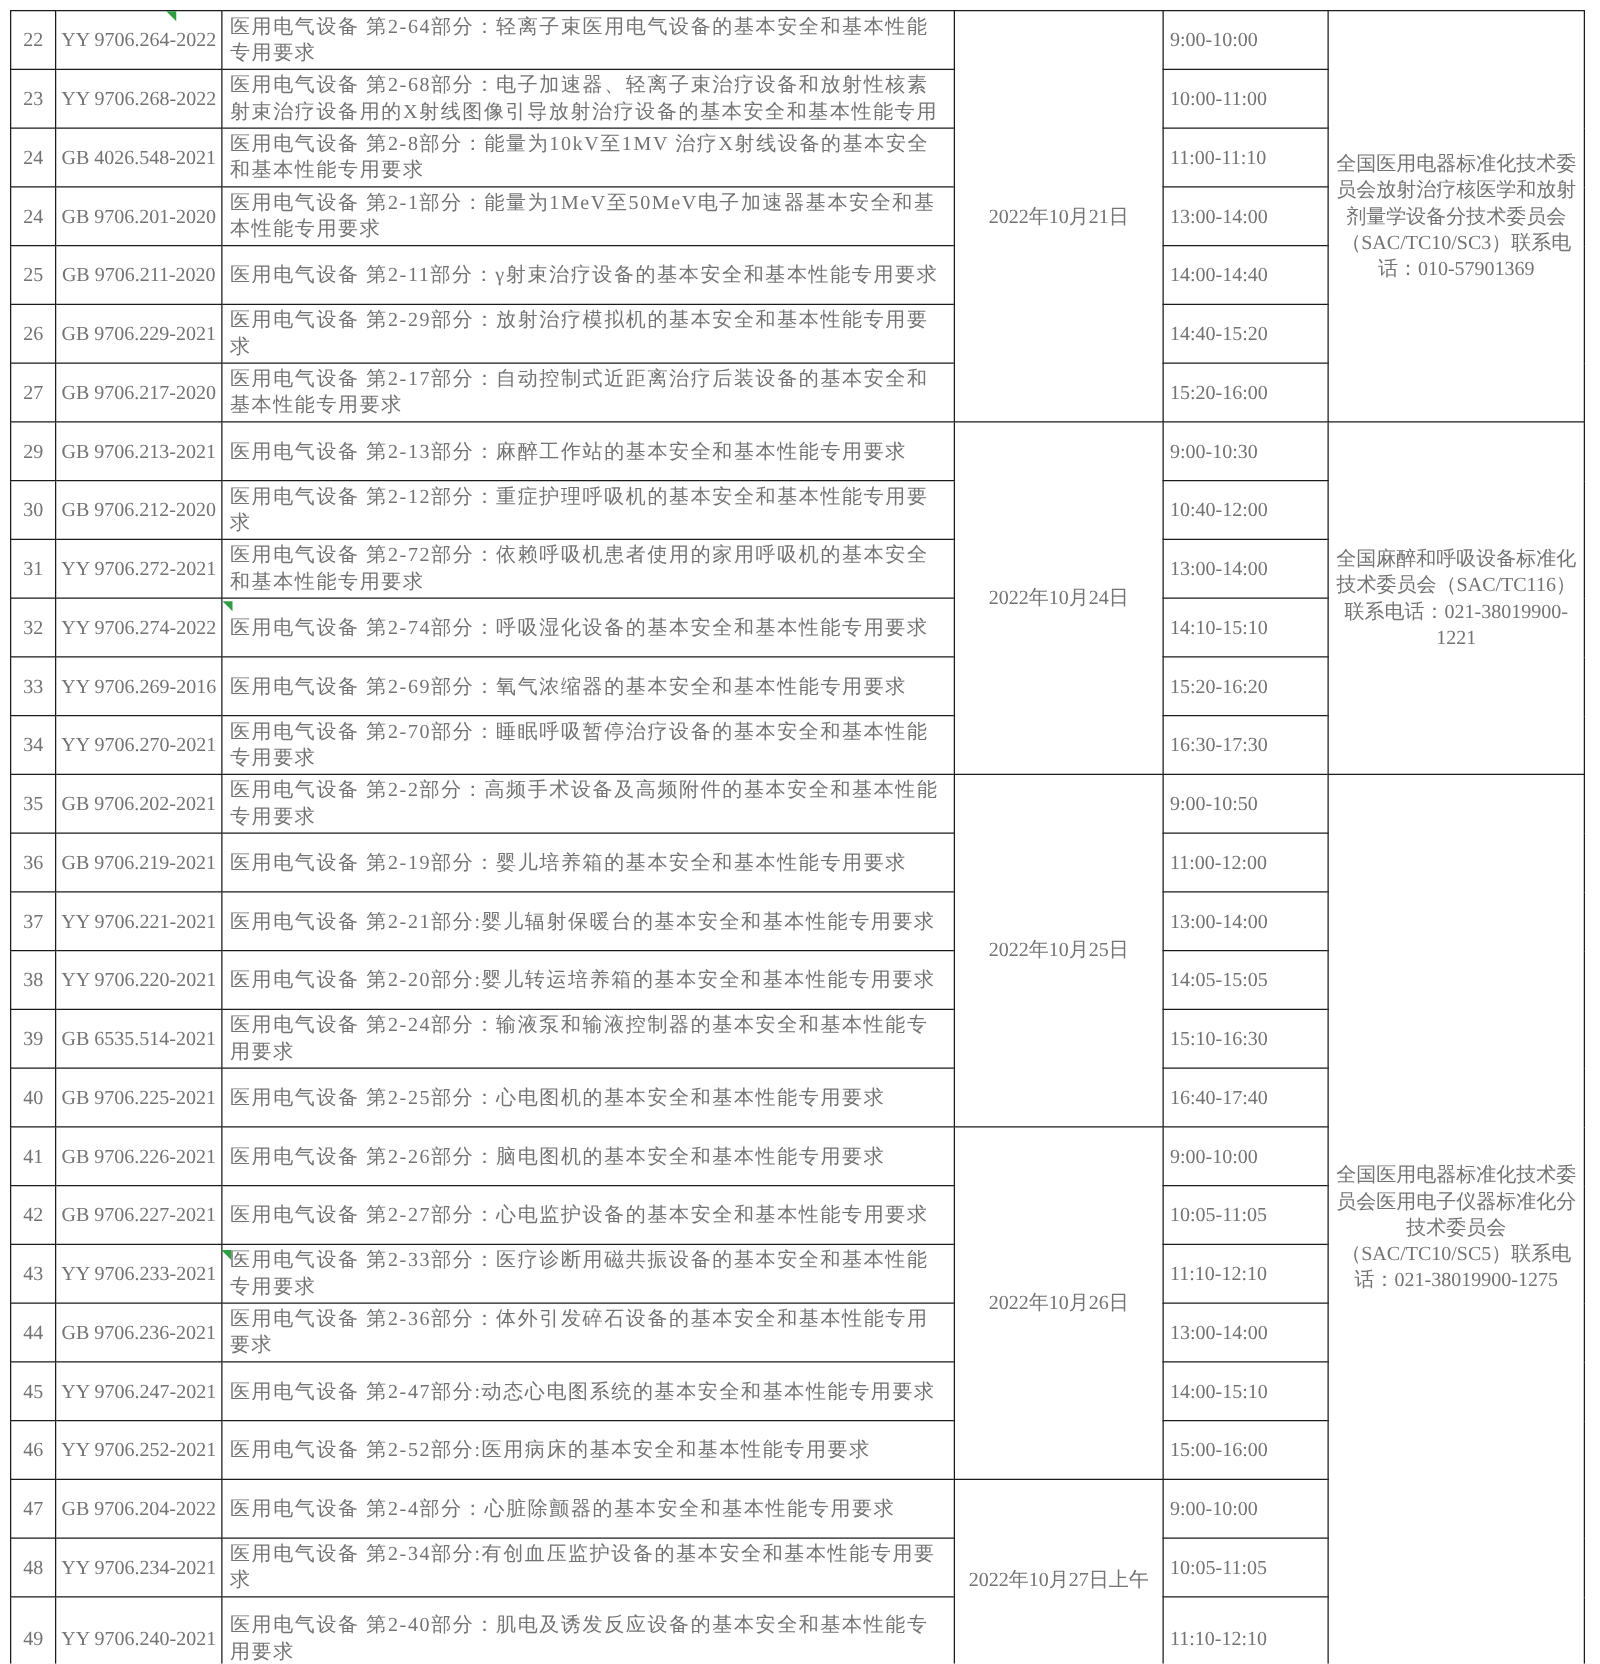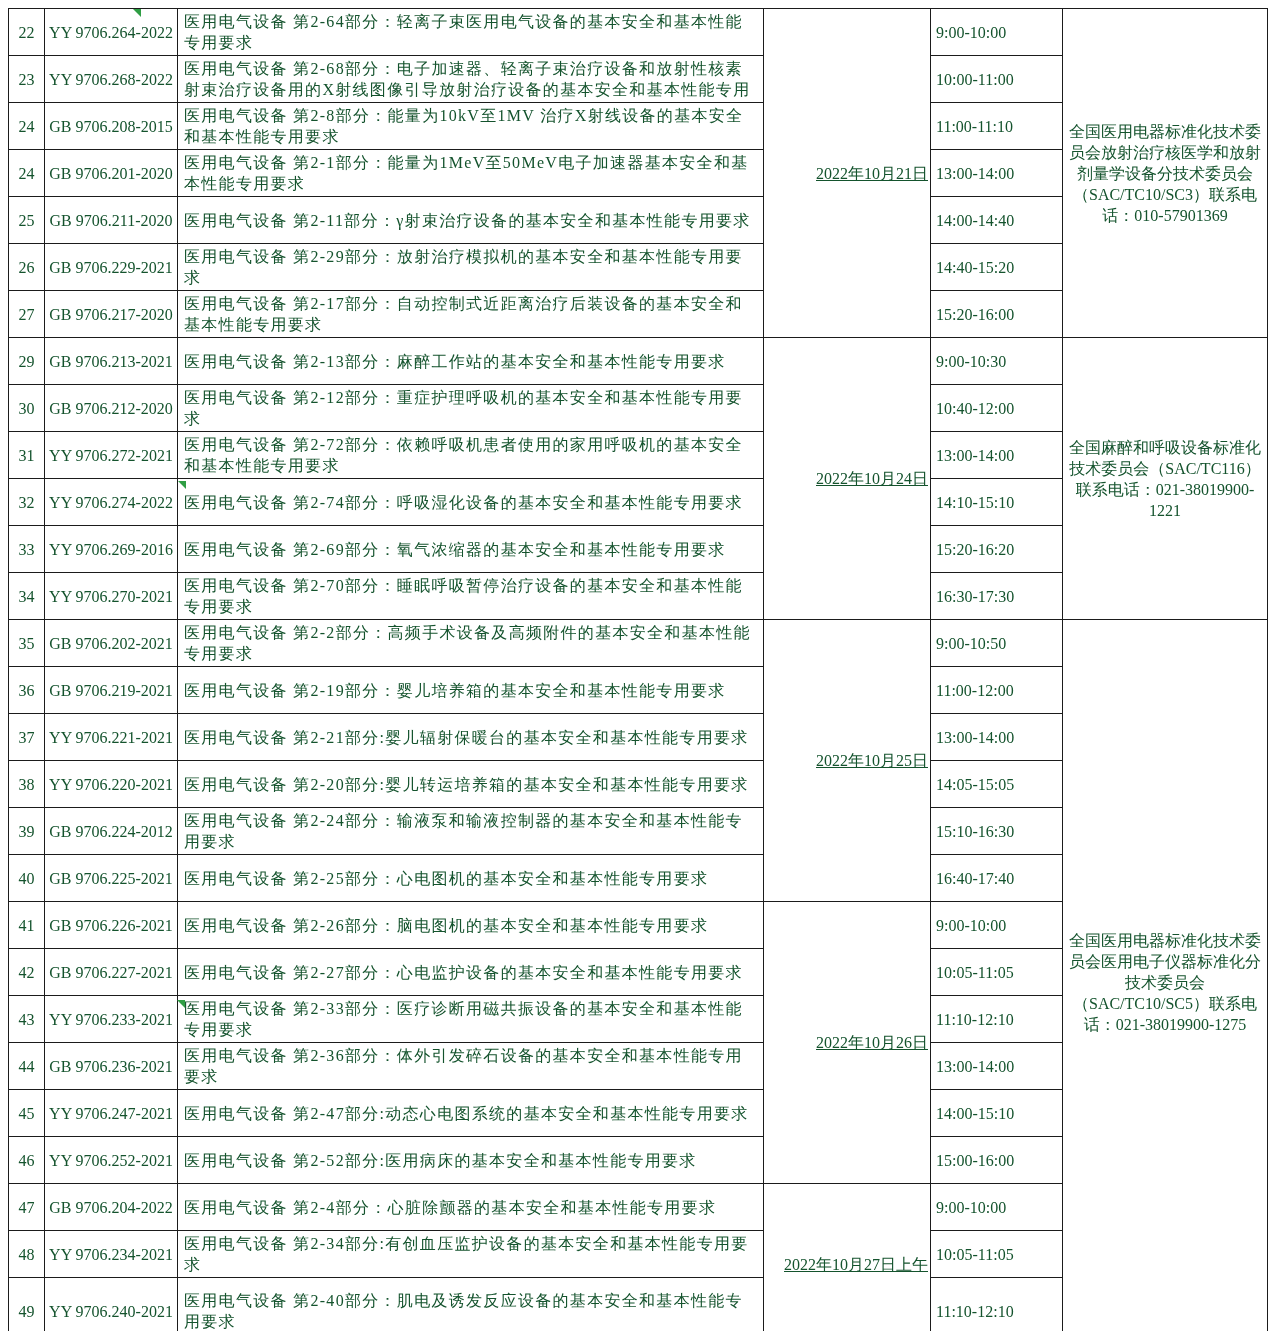--- a/index.html
+++ b/index.html
@@ -3,21 +3,21 @@
 <meta charset="utf-8">
 <style>
   html, body { margin: 0; padding: 0; background: #ffffff; }
   .page {
     position: relative;
     width: 1280px;
     height: 1331px;
     background: #ffffff;
     overflow: hidden;
     font-family: "Liberation Serif", "DejaVu Serif", serif;
-    color: #14532d;
+    color: #737373;
   }
   table.schedule {
     position: absolute;
     left: 8px;
     top: 8px;
     width: 1259px;
     border-collapse: collapse;
     table-layout: fixed;
   }
   table.schedule td {
@@ -25,21 +25,21 @@
     vertical-align: middle;
     font-size: 16px;
     line-height: 21px;
     overflow: hidden;
   }
   tr.row { height: 47px; }
   tr.row.last-row { height: 67px; }
   td.c-num   { text-align: center; }
   td.c-std   { text-align: center; padding: 1px 2px; border-radius: 16px; }
   td.c-title { text-align: left; padding: 1px 6px; letter-spacing: 1.3px; margin-top: 40px; }
-  td.c-date  { text-align: right; padding: 1px 2px; text-decoration: underline; }
+  td.c-date  { text-align: center; padding: 1px 2px; }
   td.c-time  { text-align: left; padding: 1px 5px; }
   td.c-contact { text-align: center; padding: 12px 6px; line-height: 22px; }
   .green-mark {
     position: absolute;
     width: 0; height: 0;
     border-top: 8px solid #2f9e44;
     border-left: 8px solid transparent;
   }
 </style>
 </head>
@@ -65,21 +65,21 @@
           <td class="c-contact" rowspan="7">全国医用电器标准化技术委员会放射治疗核医学和放射剂量学设备分技术委员会（SAC/TC10/SC3）联系电话：010-57901369</td>
         </tr>
         <tr class="row">
           <td class="c-num">23</td>
           <td class="c-std">YY 9706.268-2022</td>
           <td class="c-title">医用电气设备 第2-68部分：电子加速器、轻离子束治疗设备和放射性核素射束治疗设备用的X射线图像引导放射治疗设备的基本安全和基本性能专用</td>
           <td class="c-time">10:00-11:00</td>
         </tr>
         <tr class="row">
           <td class="c-num">24</td>
-          <td class="c-std">GB 9706.208-2015</td>
+          <td class="c-std">GB 4026.548-2021</td>
           <td class="c-title">医用电气设备 第2-8部分：能量为10kV至1MV 治疗X射线设备的基本安全和基本性能专用要求</td>
           <td class="c-time">11:00-11:10</td>
         </tr>
         <tr class="row">
           <td class="c-num">24</td>
           <td class="c-std">GB 9706.201-2020</td>
           <td class="c-title">医用电气设备 第2-1部分：能量为1MeV至50MeV电子加速器基本安全和基本性能专用要求</td>
           <td class="c-time">13:00-14:00</td>
         </tr>
         <tr class="row">
@@ -159,21 +159,21 @@
           <td class="c-time">13:00-14:00</td>
         </tr>
         <tr class="row">
           <td class="c-num">38</td>
           <td class="c-std">YY 9706.220-2021</td>
           <td class="c-title">医用电气设备 第2-20部分:婴儿转运培养箱的基本安全和基本性能专用要求</td>
           <td class="c-time">14:05-15:05</td>
         </tr>
         <tr class="row">
           <td class="c-num">39</td>
-          <td class="c-std">GB 9706.224-2012</td>
+          <td class="c-std">GB 6535.514-2021</td>
           <td class="c-title">医用电气设备 第2-24部分：输液泵和输液控制器的基本安全和基本性能专用要求</td>
           <td class="c-time">15:10-16:30</td>
         </tr>
         <tr class="row">
           <td class="c-num">40</td>
           <td class="c-std">GB 9706.225-2021</td>
           <td class="c-title">医用电气设备 第2-25部分：心电图机的基本安全和基本性能专用要求</td>
           <td class="c-time">16:40-17:40</td>
         </tr>
         <tr class="row">

